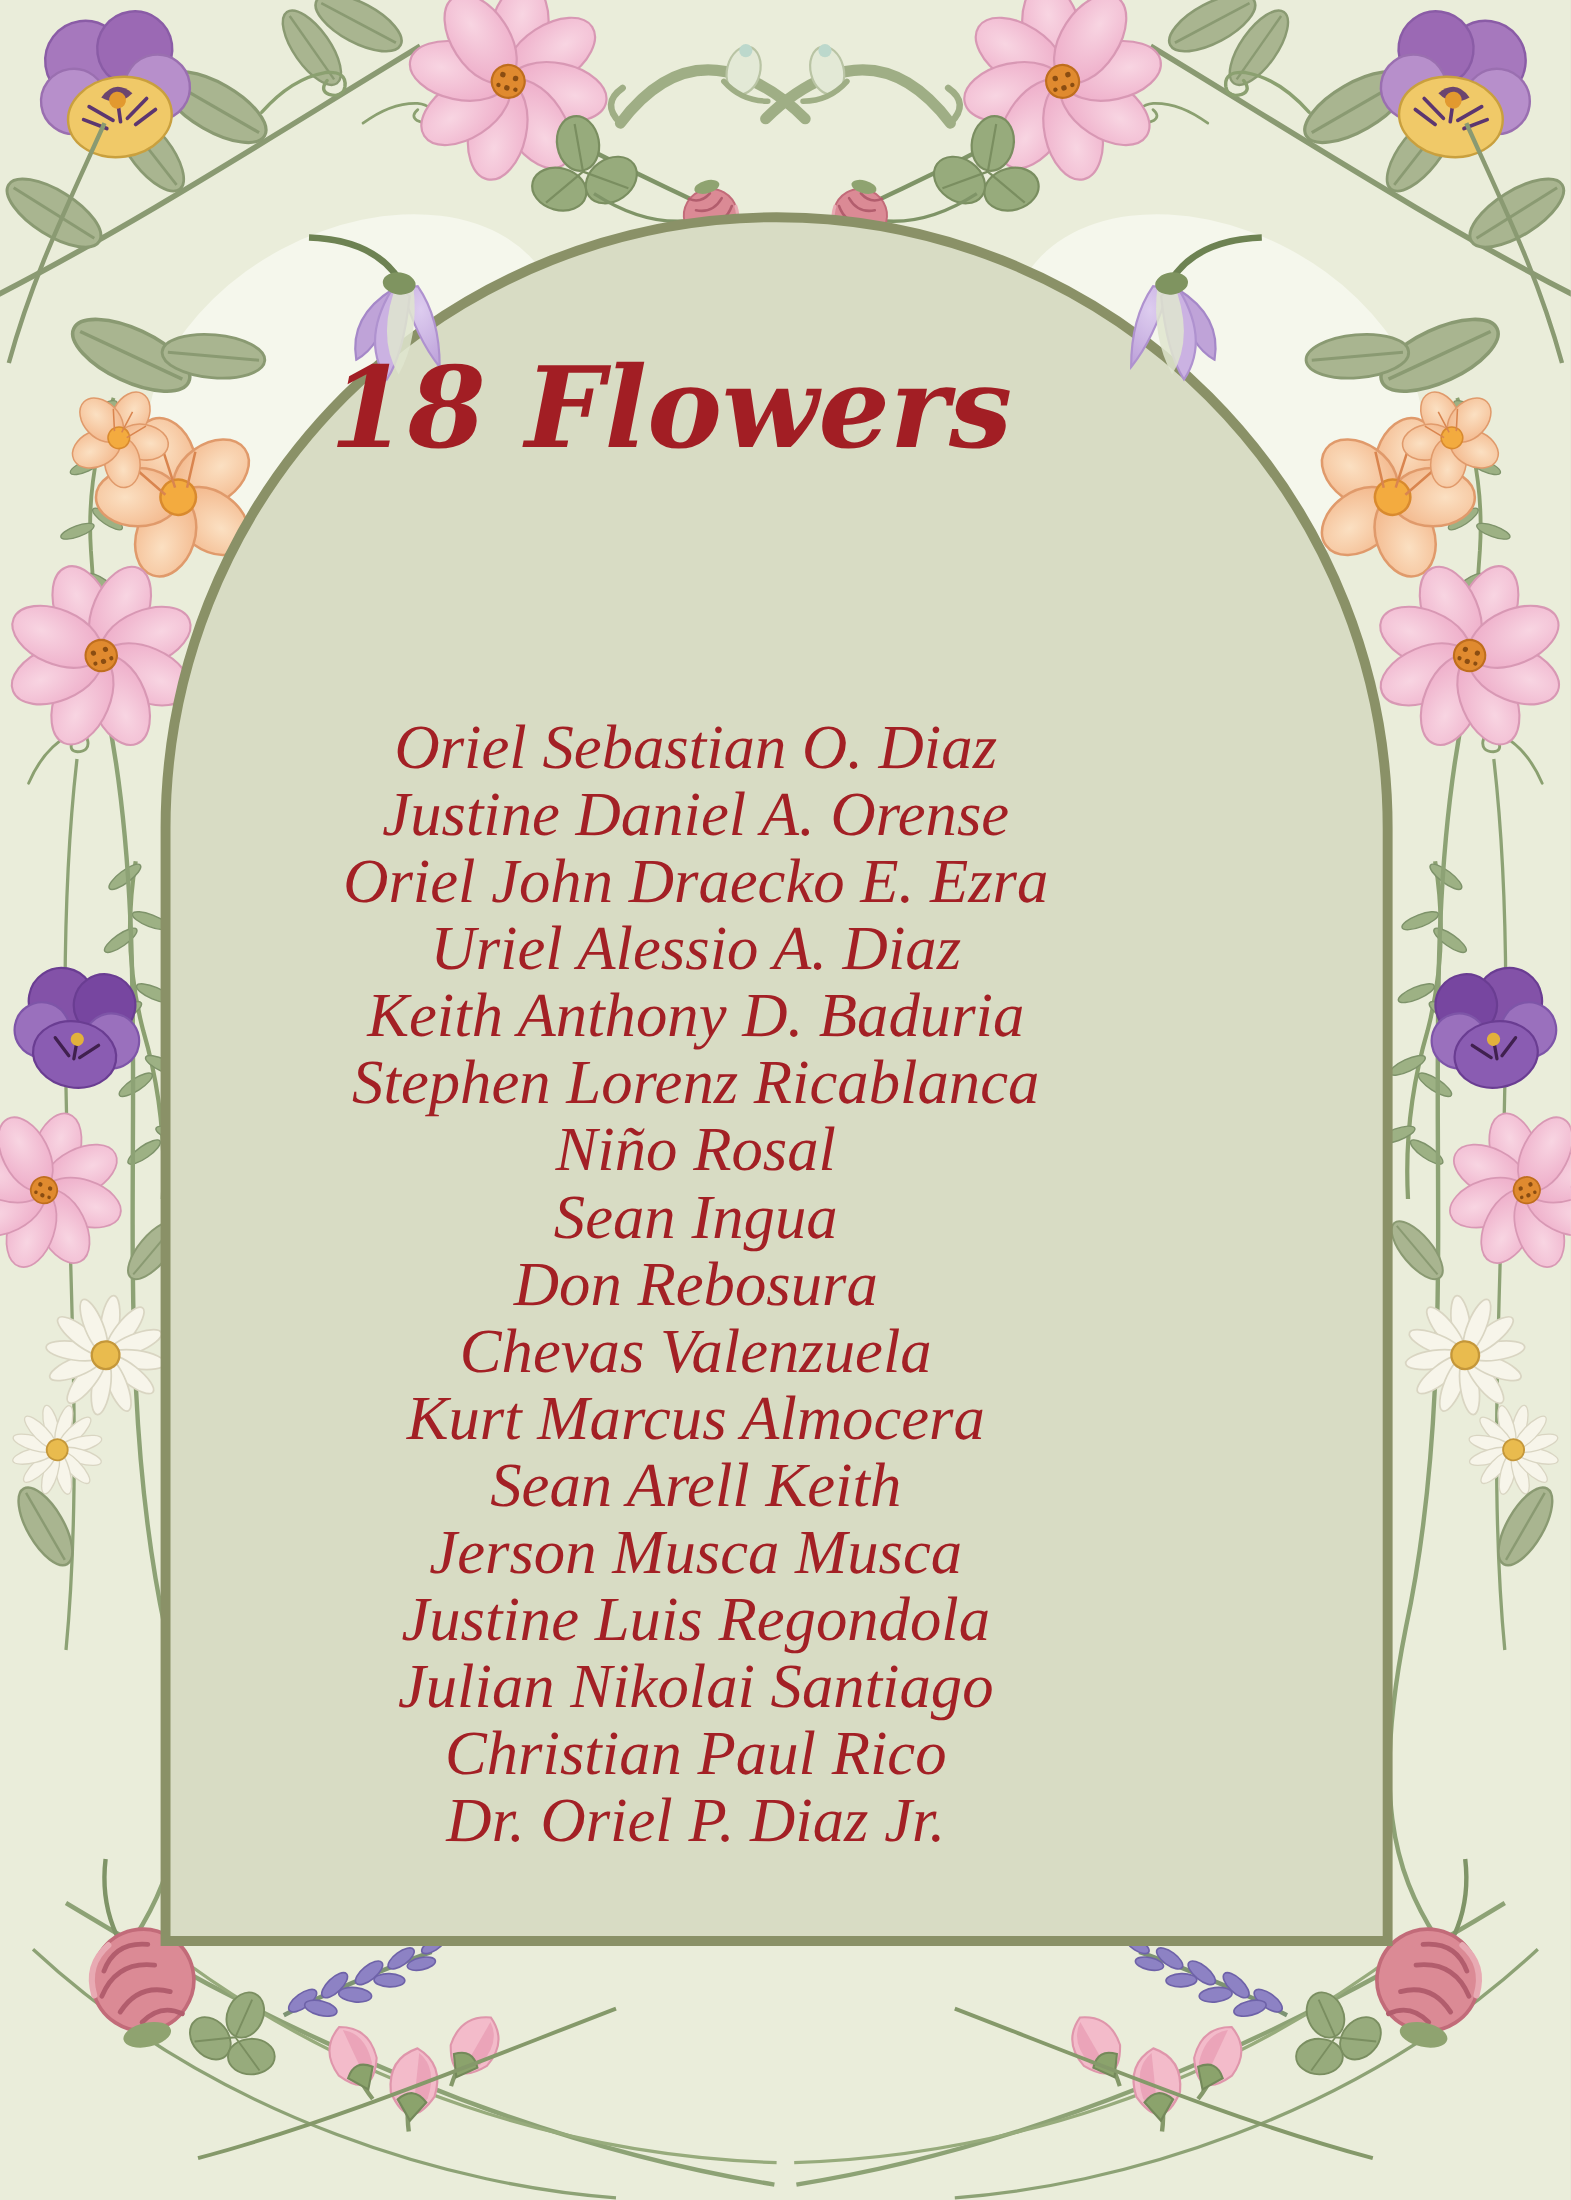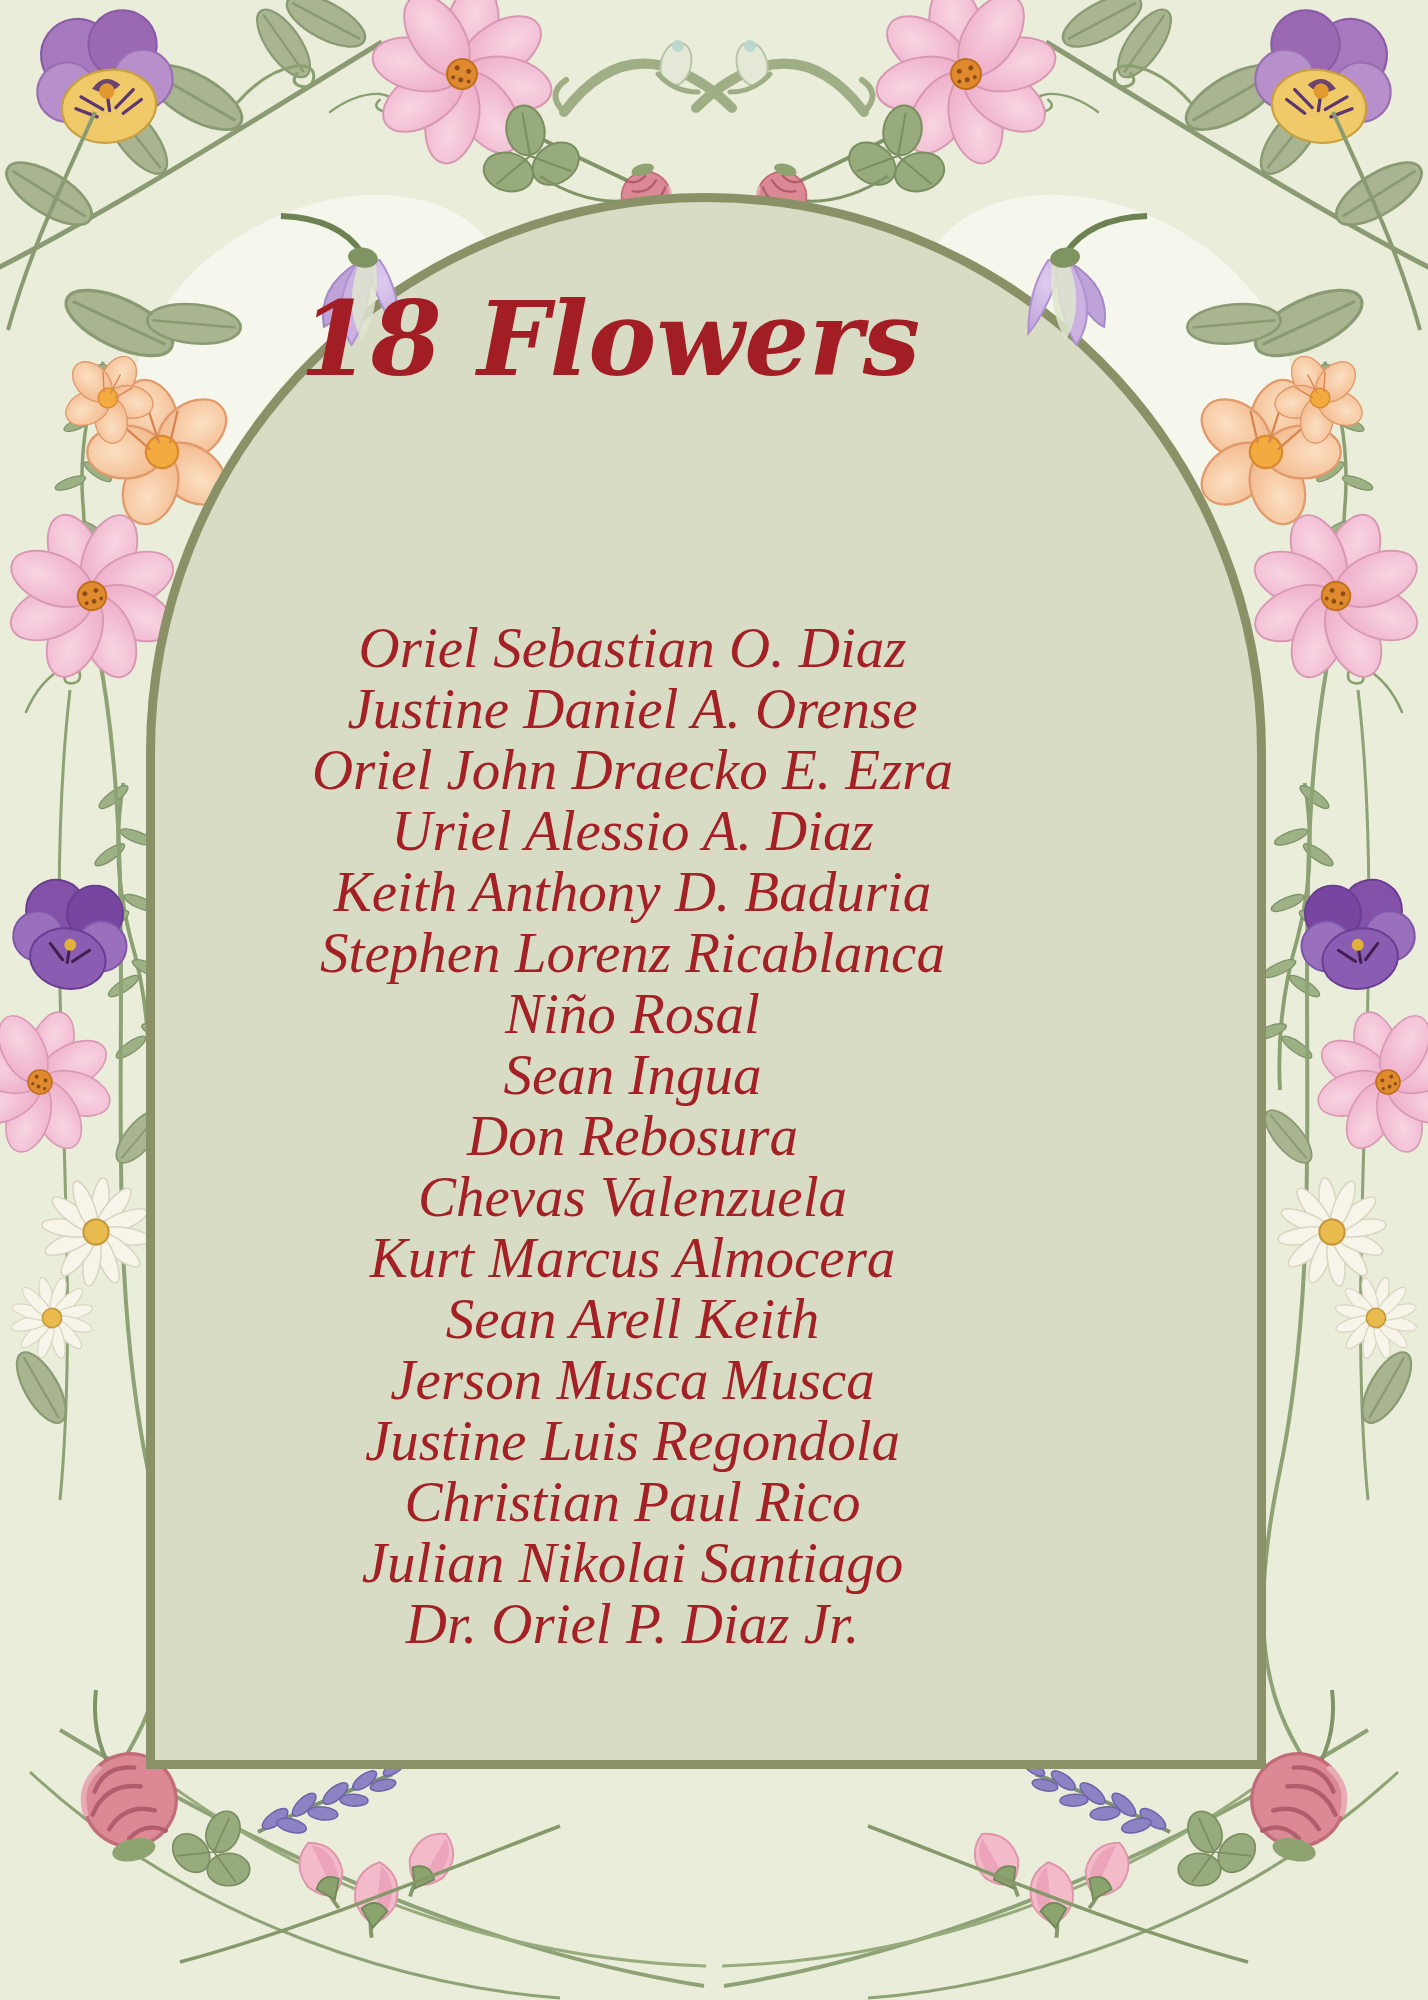--- a/index.html
+++ b/index.html
@@ -10,21 +10,21 @@
   }
   svg.layer{position:absolute;left:0;top:0;width:1428px;height:2000px;pointer-events:none;}
   .arch{
     position:absolute;left:146px;top:193px;width:1120px;height:1576px;
     box-sizing:border-box;
     background:#d8dcc4;
     border:9px solid #8a9167;
     border-radius:560px 560px 0 0;
   }
   .content{
-    position:absolute;left:146px;top:179px;width:928px;height:1576px;
+    position:absolute;left:146px;top:211px;width:928px;height:1576px;
     text-align:center;color:#a21e24;
   }
   .title{
     position:absolute;top:104px;left:0;right:0;
     font-family:"DejaVu Serif", serif;
     font-style:italic;font-weight:bold;
     font-size:102px;line-height:1.1;
     letter-spacing:0px;
     color:#a21e24;
   }
@@ -292,17 +292,17 @@
     <div class="name">Keith Anthony D. Baduria</div>
     <div class="name">Stephen Lorenz Ricablanca</div>
     <div class="name">Niño Rosal</div>
     <div class="name">Sean Ingua</div>
     <div class="name">Don Rebosura</div>
     <div class="name">Chevas Valenzuela</div>
     <div class="name">Kurt Marcus Almocera</div>
     <div class="name">Sean Arell Keith</div>
     <div class="name">Jerson Musca Musca</div>
     <div class="name">Justine Luis Regondola</div>
+    <div class="name">Julian Nikolai Santiago</div>
     <div class="name">Christian Paul Rico</div>
-    <div class="name">Julian Nikolai Santiago</div>
     <div class="name">Dr. Oriel P. Diaz Jr.</div>
   </div>
 </div>
 
 </body></html>

